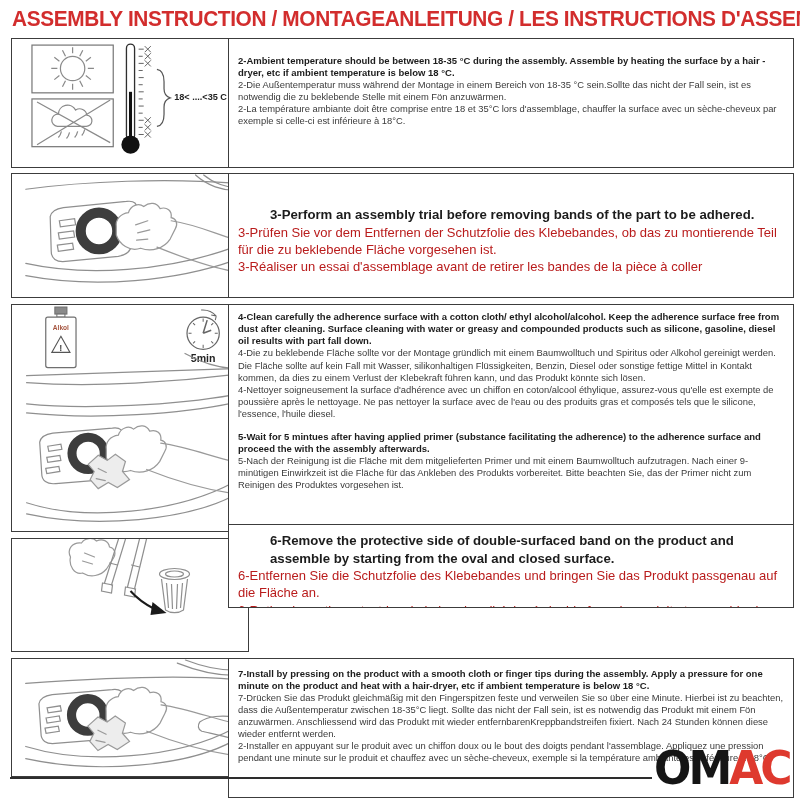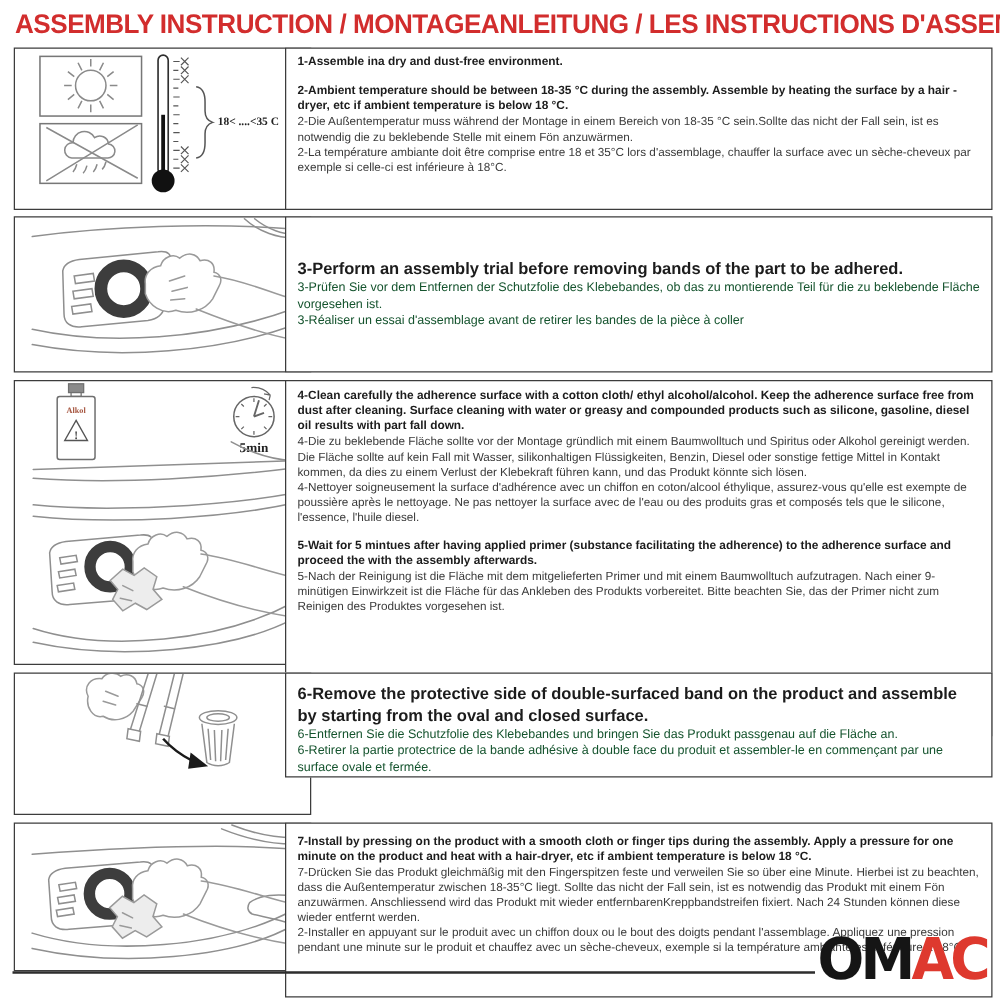--- a/index.html
+++ b/index.html
@@ -13,27 +13,27 @@
     margin:0; padding-top:7px; text-align:center;
     font-size:21.5px; font-weight:800; letter-spacing:-0.4px;
     color:#d22d2d; transform:scaleX(0.97); transform-origin:50% 0;
     white-space:nowrap;
   }
 
   .cell {
     position:absolute; box-sizing:border-box; background:#fff;
     border:1.6px solid #3c3c3c;
   }
-  .left  { left:11px;  width:238px; overflow:hidden;font-family:Liberation Serif, serif; }
+  .left  { left:11px;  width:238px; overflow:hidden; }
   .right { left:228px; width:566px; padding:5px 9px; overflow:hidden; }
 
   .small p { margin:0; font-size:9.4px;  line-height:1.28; color:#3a3a3a; }
   .small p.en { font-weight:bold; color:#1c1c1c; font-size:9.5px; }
-  .big   p { margin:0; font-size:10px; line-height:1.33; color:#14532d; }
-  .big   p.en { font-weight:bold; color:#1c1c1c; font-size:13.2px; }
+  .big   p { margin:0; font-size:13px; line-height:1.33; color:#b91c1c; }
+  .big   p.en { font-weight:bold; color:#1c1c1c; font-size:13.2px;margin-left:32px; }
   .gap { margin-top:11px !important; }
 
   .art { width:100%; height:100%; display:block; }
 
   .footer-line {
     position:absolute; top:777px; left:10px; width:642px; height:2px;
     background:#2d2d2d;
   }
   .logo {
     position:absolute; top:742px; left:654px; width:142px;
@@ -71,21 +71,20 @@
         <rect x="102.5" y="52" width="3" height="45" fill="#111"></rect>
         <circle cx="104" cy="104" r="9" fill="#111"></circle>
         <path stroke="#555" stroke-width="0.9" fill="none" d="M112,10 h5 M112,17 h4 M112,24 h5 M112,31 h4 M112,38 h5 M112,45 h4 M112,52 h5 M112,59 h4 M112,66 h5 M112,73 h4 M112,80 h5 M112,87 h4 M112,94 h5"></path>
         <path stroke="#555" stroke-width="0.9" fill="none" d="M118,7 l6,6 M124,7 l-6,6 M118,14 l6,6 M124,14 l-6,6 M118,21 l6,6 M124,21 l-6,6 M118,77 l6,6 M124,77 l-6,6 M118,84 l6,6 M124,84 l-6,6 M118,91 l6,6 M124,91 l-6,6"></path>
         <path d="M130,30 q7,1 7,12 v7 q0,7 6,9 q-6,2 -6,9 v7 q0,11 -7,12" stroke="#555" fill="none" stroke-width="1.2"></path>
         <text x="147" y="60" font-size="9" font-weight="600" fill="#222">18&lt; ....&lt;35 C</text>
       </g>
     </svg>
   </div>
   <div class="cell right small" style="top:38px;height:130px">
-    <p class="en">1-Assemble ina dry and dust-free environment.</p>
     <p class="en gap">2-Ambient temperature should be between 18-35 °C  during the assembly. Assemble by heating the surface by a hair -dryer, etc if ambient temperature is below 18 °C.</p>
     <p>2-Die Außentemperatur muss während der Montage in einem Bereich von 18-35 °C  sein.Sollte das nicht der Fall sein, ist es notwendig die zu beklebende Stelle mit einem Fön anzuwärmen.</p>
     <p>2-La température ambiante doit être comprise entre 18 et 35°C lors d'assemblage, chauffer la surface avec un sèche-cheveux par exemple si celle-ci est inférieure à 18°C.</p>
   </div>
 
   <div class="cell left" style="top:173px;height:125px">
     <svg class="art" viewBox="0 0 207 121">
       <g stroke="#8f8f8f" fill="none" stroke-width="1.2" stroke-linecap="round">
         <path d="M1,15 C60,7 140,4 206,9"></path>
         <path d="M168,1 C180,12 195,16 206,16 M176,1 C187,10 199,13 206,13"></path>
@@ -169,21 +168,21 @@
         <polygon points="126,63 140,74 124,76" fill="#1a1a1a"></polygon>
       </g>
       <g stroke="#8f8f8f" fill="none" stroke-width="1.2">
         <ellipse cx="148" cy="35" rx="15" ry="5.5"></ellipse>
         <ellipse cx="148" cy="35" rx="9" ry="3"></ellipse>
         <path d="M135,40 L139,71 C144,74.5 152,74.5 157,71 L161,40"></path>
         <path d="M140,44 l2,25 M145,45 l1,25 M151,45 l-1,25 M156,44 l-2,25"></path>
       </g>
     </svg>
   </div>
-  <div class="cell right big" style="top:538px;height:84px;padding-top:7px">
+  <div class="cell right big" style="top:524px;height:84px;padding-top:7px">
     <p class="en">6-Remove the protective side of double-surfaced band on the product and assemble by starting from the oval and closed surface.</p>
     <p>6-Entfernen Sie die Schutzfolie des Klebebandes und bringen Sie das Produkt passgenau auf die Fläche an.</p>
     <p>6-Retirer la partie protectrice de la bande adhésive à double face du produit et assembler-le en commençant par une surface ovale et fermée.</p>
   </div>
 
   <div class="cell left" style="top:658px;height:119px">
     <svg class="art" viewBox="0 0 207 115">
       <g stroke="#8f8f8f" fill="none" stroke-width="1.2" stroke-linecap="round">
         <path d="M150,4 C170,12 190,16 206,16 M158,1 C176,8 194,11 206,11"></path>
         <path d="M1,24 C70,19 150,15 206,20"></path>

